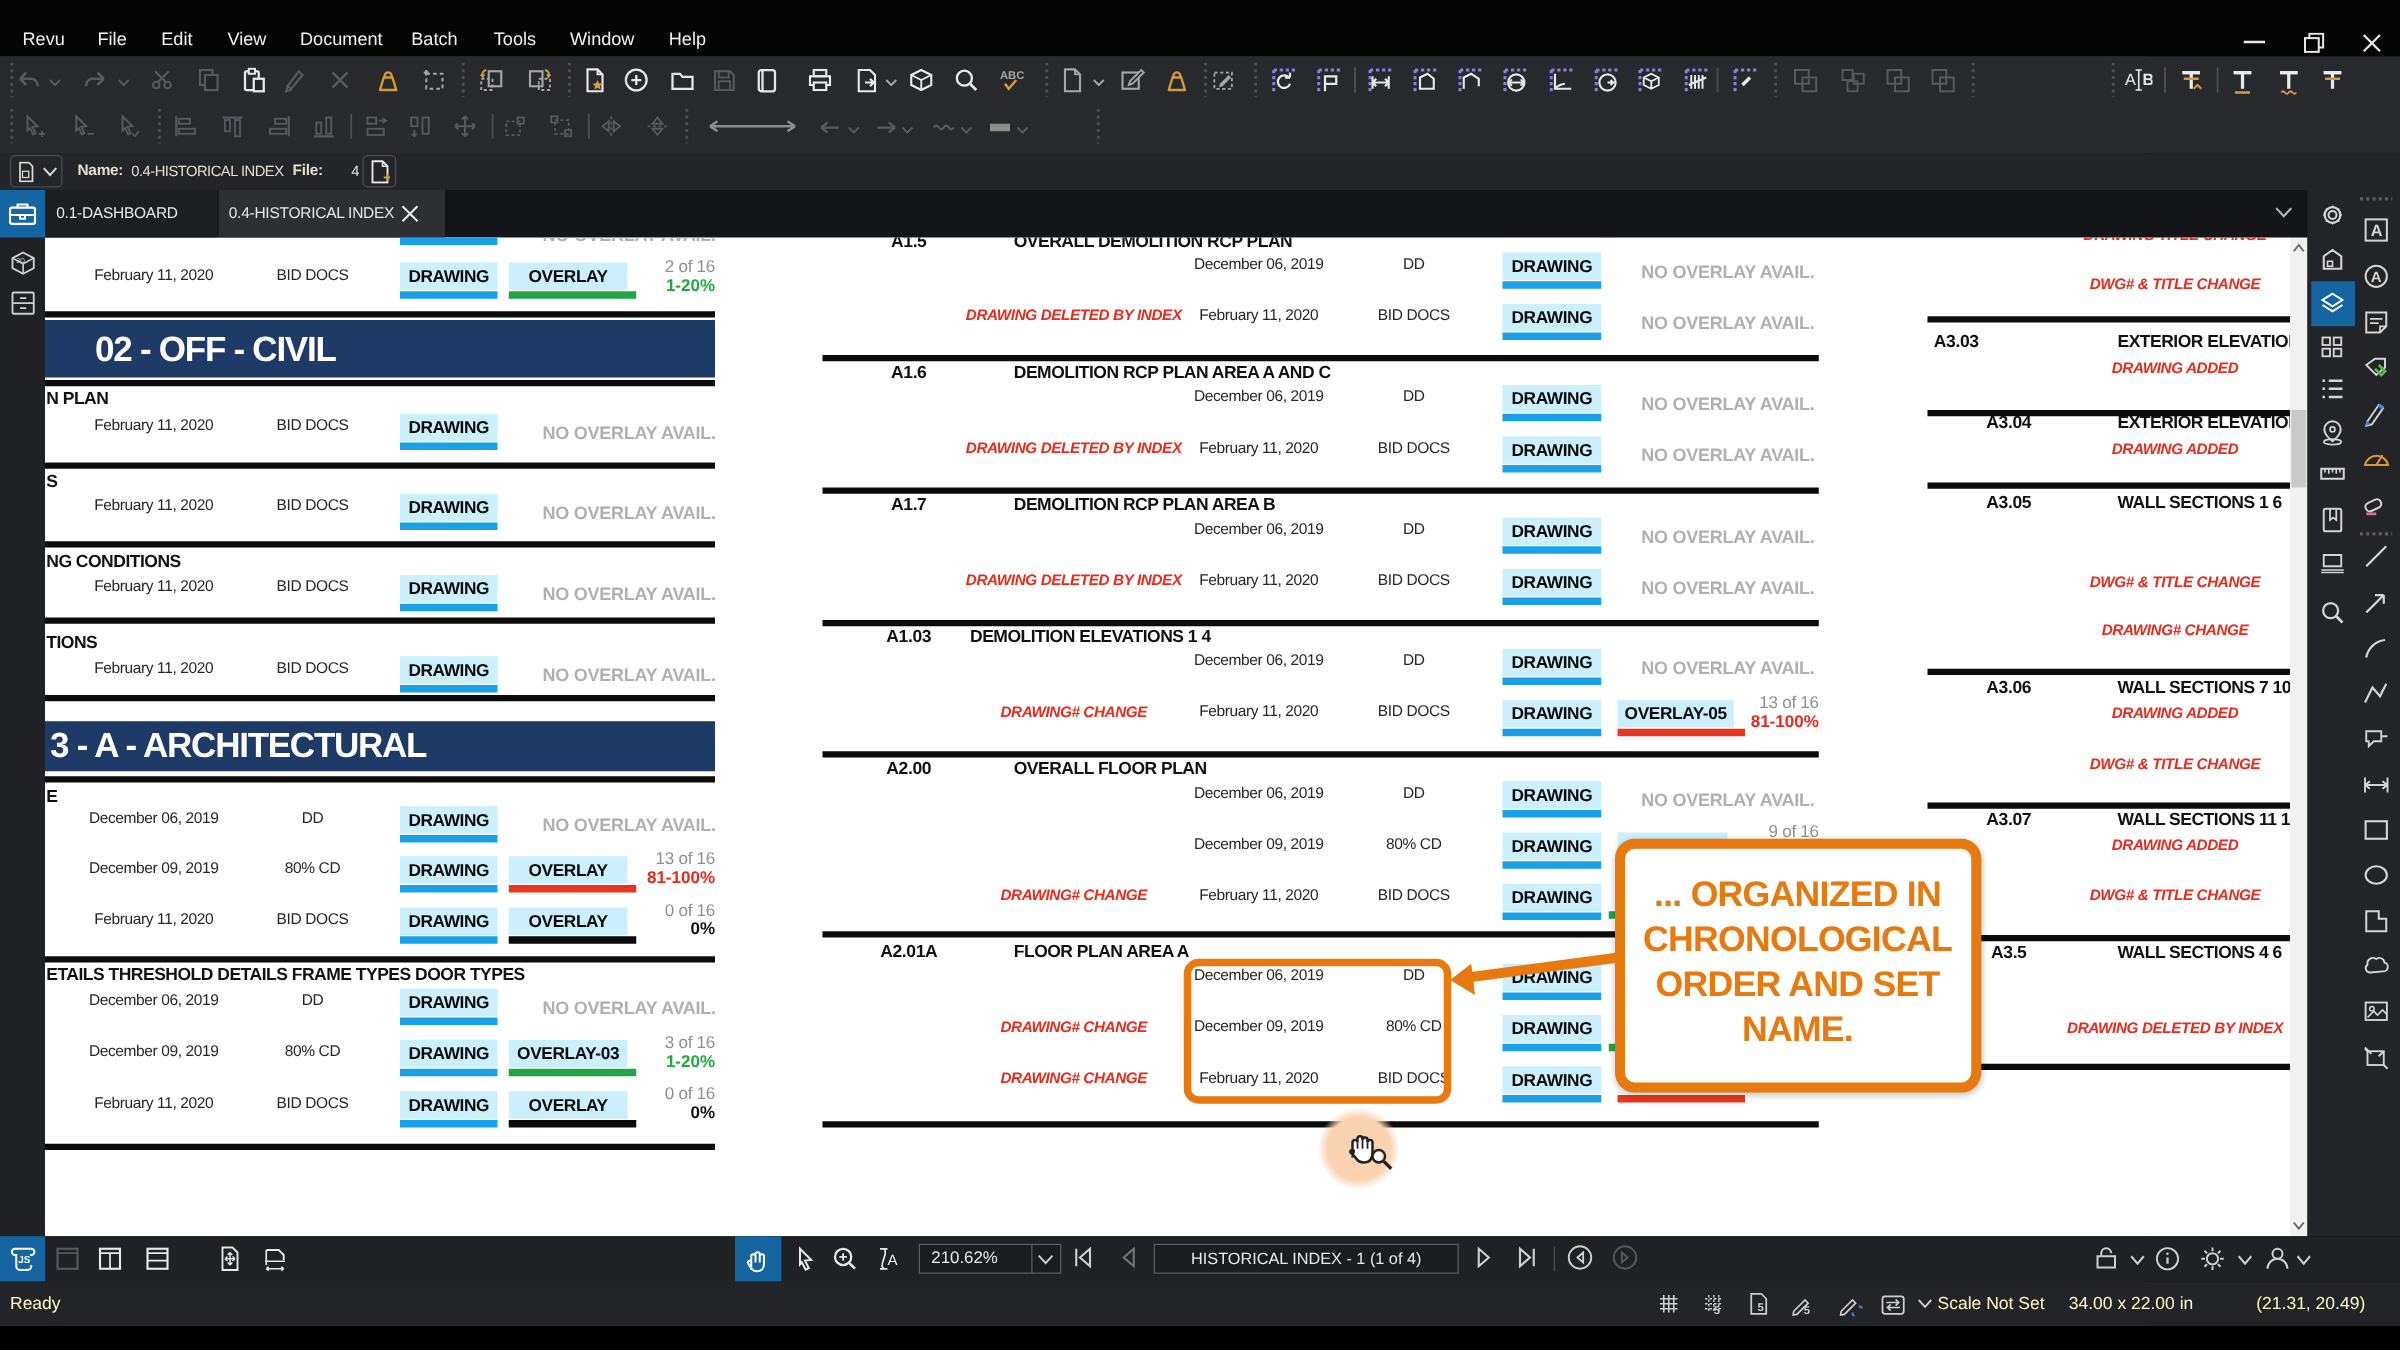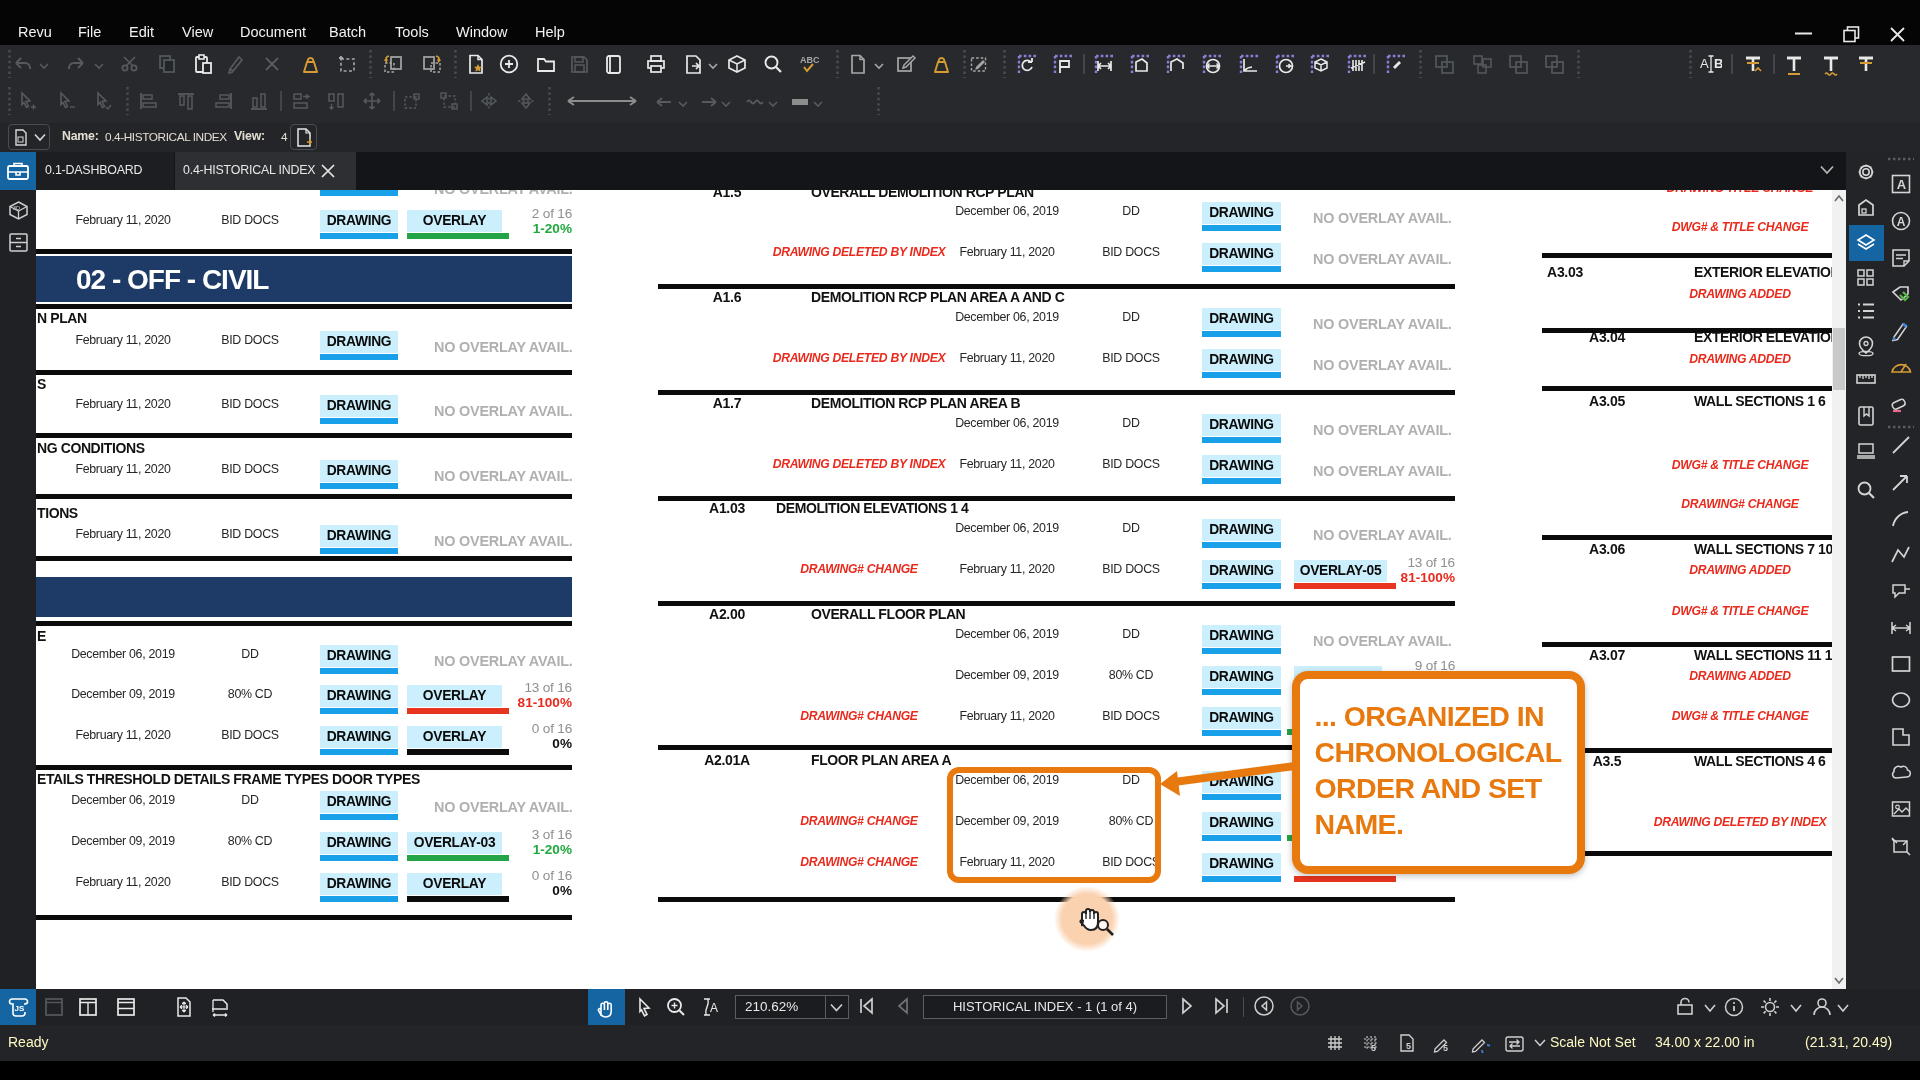--- a/index.html
+++ b/index.html
@@ -419,21 +419,21 @@
     <div class="abs" style="left:8px;top:124px;width:42px;height:26px;border:1px solid #4a4d52;border-radius:4px"></div>
     <svg style="position:absolute;left:14px;top:129px;" width="14" height="17" viewBox="0 0 14 17" fill="none">
       <path d="M2 1 h7 l3 3 V16 H2 Z" stroke="#d9d9d9" stroke-width="1.4"></path>
       <rect x="4" y="8" width="5" height="5" stroke="#d9d9d9" stroke-width="1"></rect>
     </svg>
     <svg style="position:absolute;left:34px;top:133px;" width="12" height="9" viewBox="0 0 12 9" fill="none">
       <path d="M1 1.5 L6 7 L11 1.5" stroke="#d9d9d9" stroke-width="1.6"></path>
     </svg>
     <div class="t btxtb" style="left:62px;top:137px">Name:</div>
     <div class="t btxt" style="left:105px;top:137px">0.4-HISTORICAL INDEX</div>
-    <div class="t btxtb" style="left:234px;top:137px">View:</div>
+    <div class="t btxtb" style="left:234px;top:137px">File:</div>
     <div class="t btxt" style="left:281px;top:137px">4</div>
     <div class="abs" style="left:290px;top:124px;width:27px;height:26px;border:1px solid #4a4d52;border-radius:4px"></div>
     <svg style="position:absolute;left:296px;top:128px;" width="16" height="19" viewBox="0 0 16 19" fill="none">
       <path d="M2 1 h8 l4 4 V18 H2 Z" stroke="#e8e8e8" stroke-width="1.5"></path>
       <path d="M10 1 v4 h4" stroke="#e8e8e8" stroke-width="1.2"></path>
       <path d="M11 14 h6 m-3 -3 v6" stroke="#d69c33" stroke-width="1.6"></path>
     </svg>
     <div class="abs" style="left:0;top:152px;width:36px;height:38px;background:#1565a3"></div>
     <svg style="position:absolute;left:7px;top:161px;" width="22" height="19" viewBox="0 0 22 19" fill="none">
       <rect x="1" y="5" width="20" height="13" rx="1.5" stroke="#fff" stroke-width="1.8"></rect>
@@ -502,20 +502,21 @@
         <div class="ln" style="left:36px;top:494px;width:536px"></div>
         <div class="t ti" style="left:37px;top:514px">TIONS</div>
         <div class="t c dt" style="left:123px;top:535px">February 11, 2020</div>
         <div class="t c dt" style="left:250px;top:535px">BID DOCS</div>
         <div class="chip" style="left:320px;top:525px;width:78px;height:22px"></div>
         <div class="t c chiptxt" style="left:359.0px;top:536px">DRAWING</div>
         <div class="ul" style="left:320px;top:548px;width:78px;background:#18a0e8"></div>
         <div class="t nov" style="left:434px;top:542px">NO OVERLAY AVAIL.</div>
         <div class="ln" style="left:36px;top:556px;width:536px"></div>
         <div class="navy" style="left:36px;top:577px;width:536px;height:40px"></div>
+        <div class="t navytxt" style="left:40px;top:597px">3 - A - ARCHITECTURAL</div>
         <div class="ln" style="left:36px;top:621px;width:536px"></div>
         <div class="t ti" style="left:37px;top:637px">E</div>
         <div class="t c dt" style="left:123px;top:655px">December 06, 2019</div>
         <div class="t c dt" style="left:250px;top:655px">DD</div>
         <div class="chip" style="left:320px;top:645px;width:78px;height:22px"></div>
         <div class="t c chiptxt" style="left:359.0px;top:656px">DRAWING</div>
         <div class="ul" style="left:320px;top:668px;width:78px;background:#18a0e8"></div>
         <div class="t nov" style="left:434px;top:662px">NO OVERLAY AVAIL.</div>
         <div class="t c dt" style="left:123px;top:695px">December 09, 2019</div>
         <div class="t c dt" style="left:250px;top:695px">80% CD</div>
@@ -704,21 +705,21 @@
         <div class="t ti" style="left:1694px;top:656px">WALL SECTIONS 11 14</div>
         <div class="t c red" style="left:1740px;top:677px">DRAWING ADDED</div>
         <div class="t c red" style="left:1740px;top:717px">DWG# &amp; TITLE CHANGE</div>
         <div class="ln" style="left:1542px;top:748px;width:290px"></div>
         <div class="t c nm" style="left:1607px;top:762px">A3.5</div>
         <div class="t ti" style="left:1694px;top:762px">WALL SECTIONS 4 6</div>
         <div class="t c red" style="left:1740px;top:823px">DRAWING DELETED BY INDEX</div>
         <div class="ln" style="left:1542px;top:851px;width:290px"></div>
         <div class="abs" style="left:947px;top:767px;width:214px;height:116px;border:6px solid #e8790f;border-radius:12px"></div>
         <div class="abs" style="left:1292px;top:671px;width:293px;height:203px;background:#fff;border:8px solid #e8790f;border-radius:16px;box-shadow:0 2px 6px rgba(0,0,0,.25)"></div>
-        <div class="t c" style="left:1438px;top:770px;font-size:28.5px;font-weight:bold;color:#e8790f;letter-spacing:-0.6px;line-height:36px">... ORGANIZED IN<br>CHRONOLOGICAL<br>ORDER AND SET<br>NAME.</div>
+        <div class="t c" style="left:1438px;top:770px;text-align:center;font-size:28.5px;font-weight:bold;color:#e8790f;letter-spacing:-0.6px;line-height:36px">... ORGANIZED IN<br>CHRONOLOGICAL<br>ORDER AND SET<br>NAME.</div>
         <svg style="position:absolute;left:1152px;top:752px;" width="150" height="60" viewBox="0 0 150 60" fill="none">
           <path d="M22 30 L143 14" stroke="#e8790f" stroke-width="8"></path>
           <path d="M8 32 L25 19 L28 44 Z" fill="#e8790f"></path>
         </svg>
         <div class="abs" style="left:1054px;top:886px;width:66px;height:66px;border-radius:50%;background:radial-gradient(closest-side,#fad2b0 0 76%,rgba(250,210,176,0) 100%)"></div>
         <svg style="position:absolute;left:1072px;top:902px;" width="50" height="42" viewBox="0 0 50 42" fill="none">
           <path d="M10 24 V12 a2 2 0 0 1 4 0 V9 a2 2 0 0 1 4 0 v1 a2 2 0 0 1 4 0 v2 a2 2 0 0 1 4 0 v8 c0 5-2.5 8-7 8 -3.4 0-5.2-1.6-6.8-4.2 L8.6 20.2 c-1-1.6 1.2-3 2.4-1.6 Z" fill="#fff" stroke="#222" stroke-width="2"></path>
           <path d="M14 12 v5 M18 10 v7 M22 12 v5" stroke="#222" stroke-width="1.4"></path>
           <circle cx="31" cy="23" r="5" fill="rgba(255,255,255,.85)" stroke="#222" stroke-width="2"></circle>
           <path d="M35 27 L41 33" stroke="#222" stroke-width="2.6"></path>

